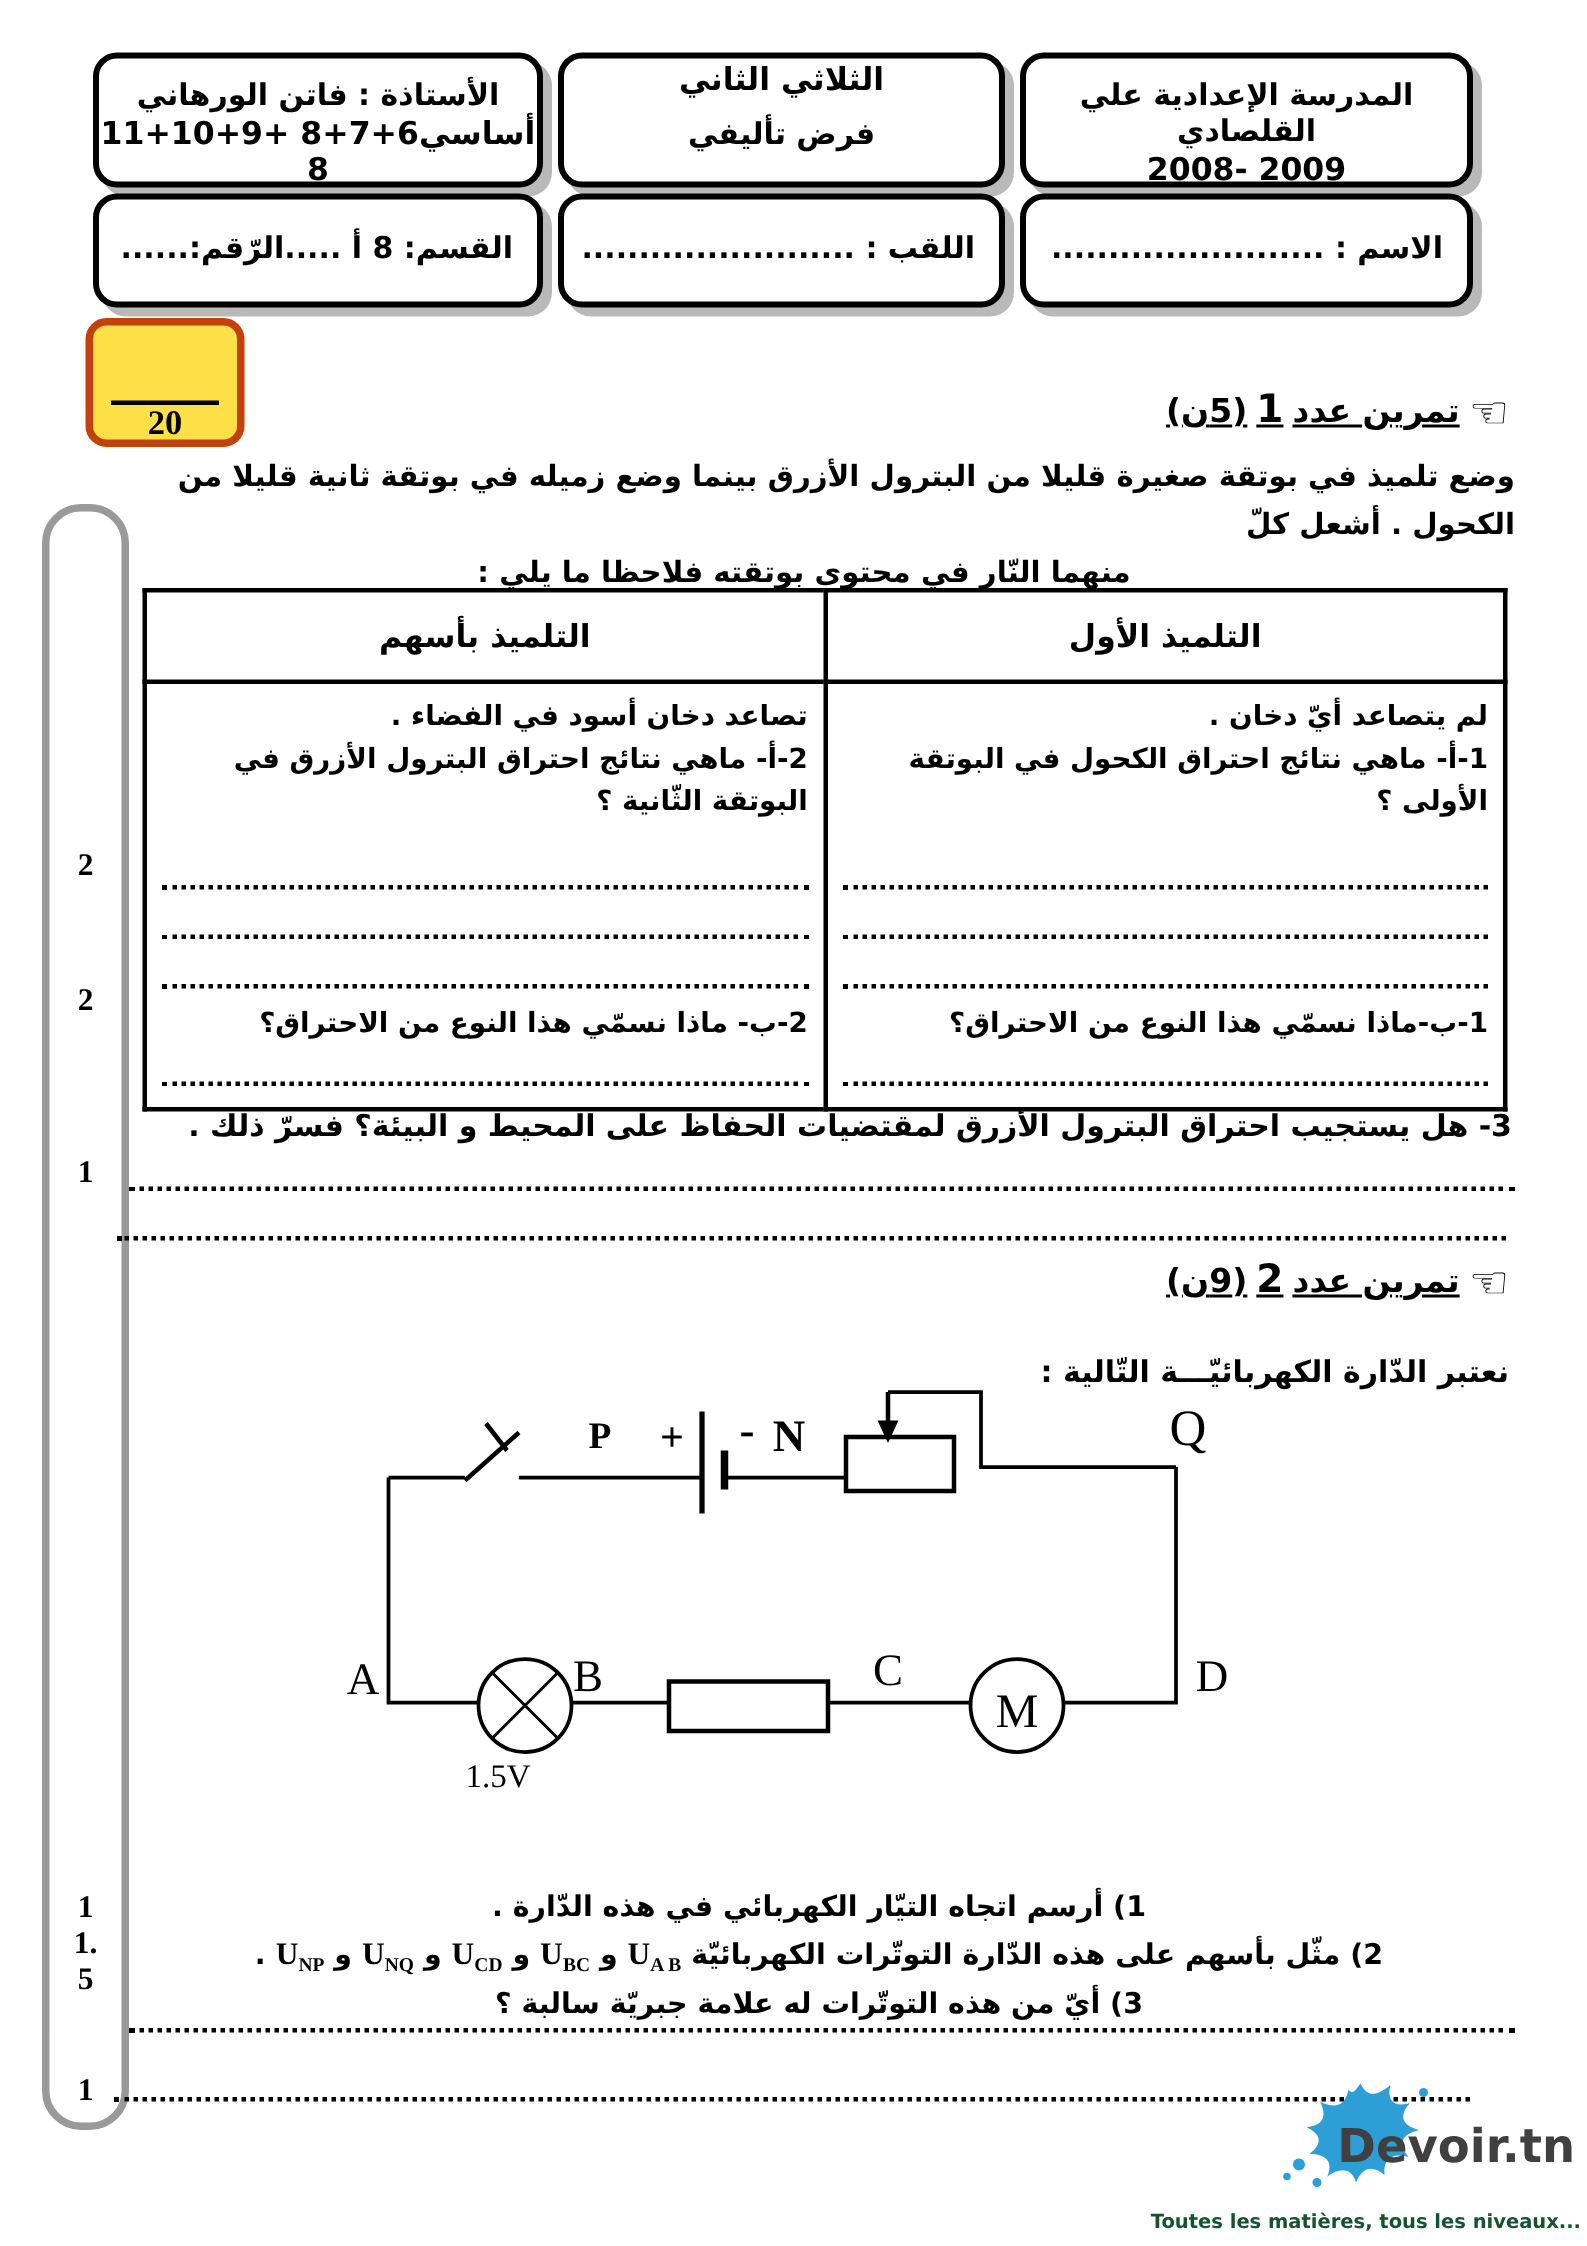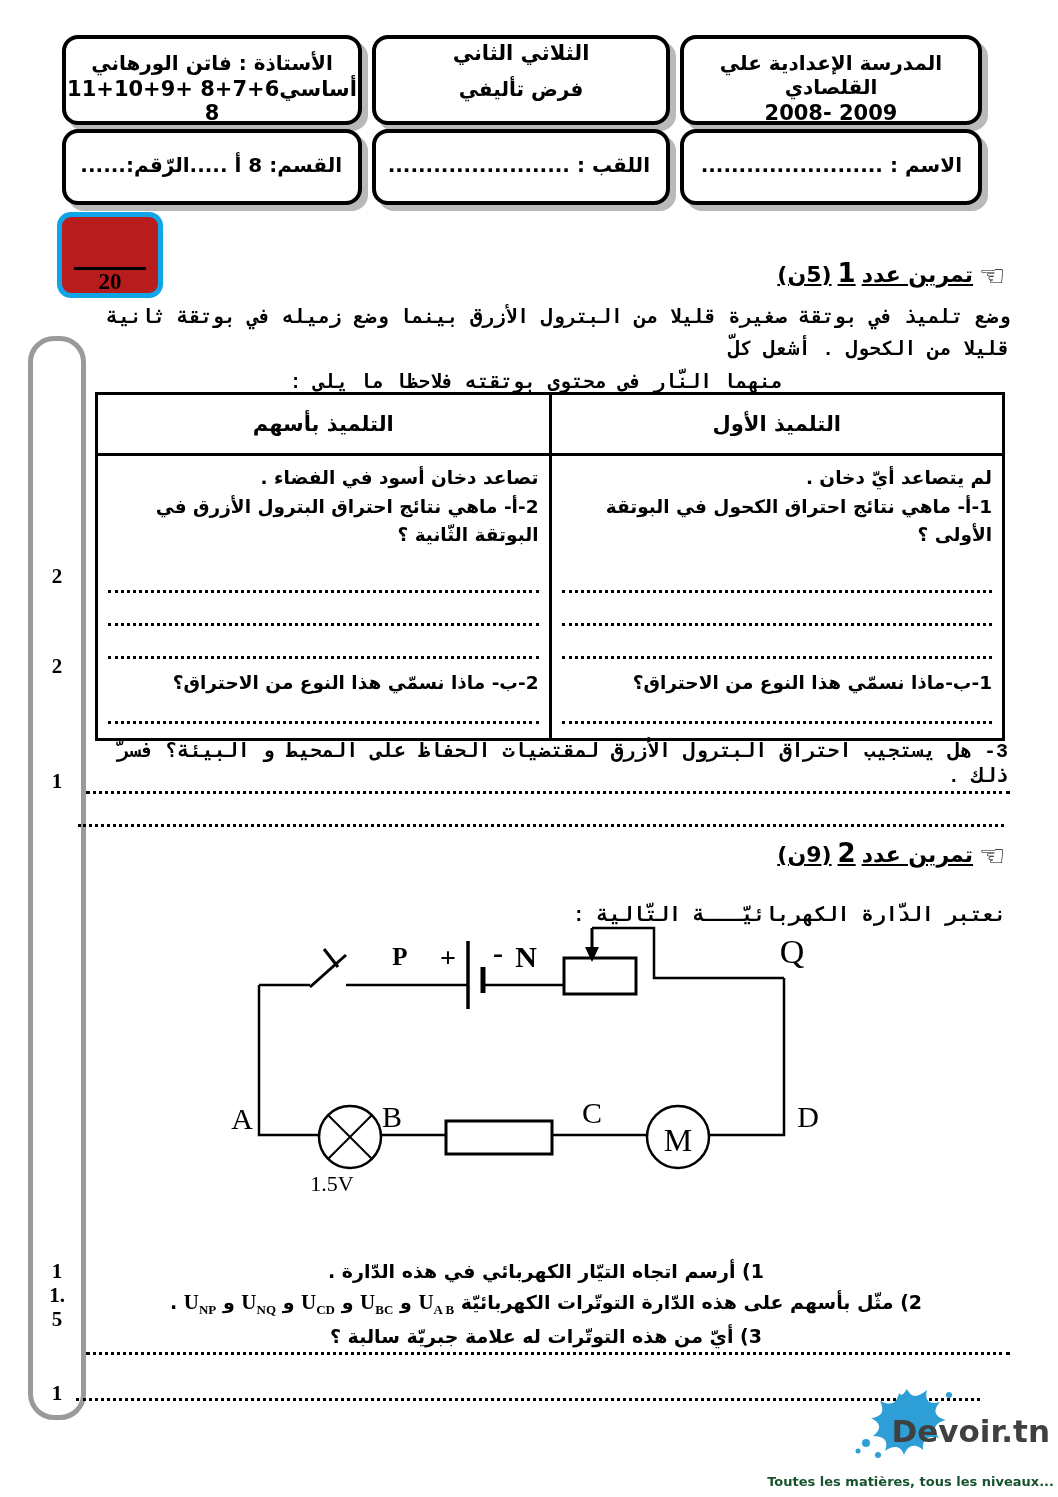--- a/index.html
+++ b/index.html
@@ -12,38 +12,38 @@
   .hb-top{top:35px;height:90px;}
   .hb-bot{top:129px;height:76px;}
   .hb-right{left:680px;width:302px;}
   .hb-mid{left:372px;width:298px;}
   .hb-left{left:62px;width:300px;}
   .h-line1{font-size:20px;margin-top:12px;}
   .h-line2{font-size:21px;margin-top:2px;}
   .h-field{font-size:20px;text-align:right;padding:20px 16px 0 8px;}
   .ltr{direction:ltr;unicode-bidi:embed;}
   
-  .scorebox{position:absolute;left:57px;top:212px;width:106px;height:86px;background:#b91c1c;
-            border:5px solid #0ea5e9;border-radius:14px;box-sizing:border-box;}
+  .scorebox{position:absolute;left:57px;top:212px;width:106px;height:86px;background:#fde047;
+            border:5px solid #c2410c;border-radius:14px;box-sizing:border-box;}
   .scoreline{position:absolute;left:12px;right:12px;top:50px;border-top:3px solid #000;}
   .scoreval{position:absolute;left:0;right:0;top:52px;text-align:center;
             font-family:"Liberation Serif",serif;font-weight:bold;font-size:23px;}
   
   .marginbar{position:absolute;left:28px;top:336px;width:58px;height:1084px;background:#fff;
              border:5px solid #9a9a9a;border-radius:26px;box-sizing:border-box;}
   .mscore{position:absolute;left:0;width:100%;text-align:center;
           font-family:"Liberation Serif",serif;font-weight:bold;font-size:21px;line-height:24px;}
   
   .extitle{position:absolute;right:52px;direction:rtl;font-weight:bold;white-space:nowrap;}
   .extitle .hand{font-size:30px;vertical-align:-4px;margin-left:6px;}
   .extitle .t{font-size:22px;text-decoration:underline;}
   .extitle .n{font-size:26px;text-decoration:underline;margin:0 6px;}
   .extitle .p{font-size:22px;text-decoration:underline;}
   
-  .para{position:absolute;direction:rtl;font-weight:bold;font-family:Liberation Mono, monospace;}
+  .para{position:absolute;direction:rtl;font-weight:bold;}
   .dotsline{border-bottom:3.5px dotted #000;}
   .dots-abs{position:absolute;border-bottom:3.5px dotted #000;}
   
   table.ex1{position:absolute;left:95px;top:392px;width:910px;border-collapse:collapse;
             direction:rtl;table-layout:fixed;}
   table.ex1 th,table.ex1 td{border:3px solid #000;}
   table.ex1 th{height:56px;font-size:21px;font-weight:bold;text-align:center;vertical-align:middle;}
   table.ex1 td{vertical-align:top;padding:8px 10px 6px 10px;font-size:18.5px;font-weight:bold;height:256px;}
   .obsq{height:104px;line-height:1.55;}
   td .dotsline{height:22px;margin-bottom:8px;}

